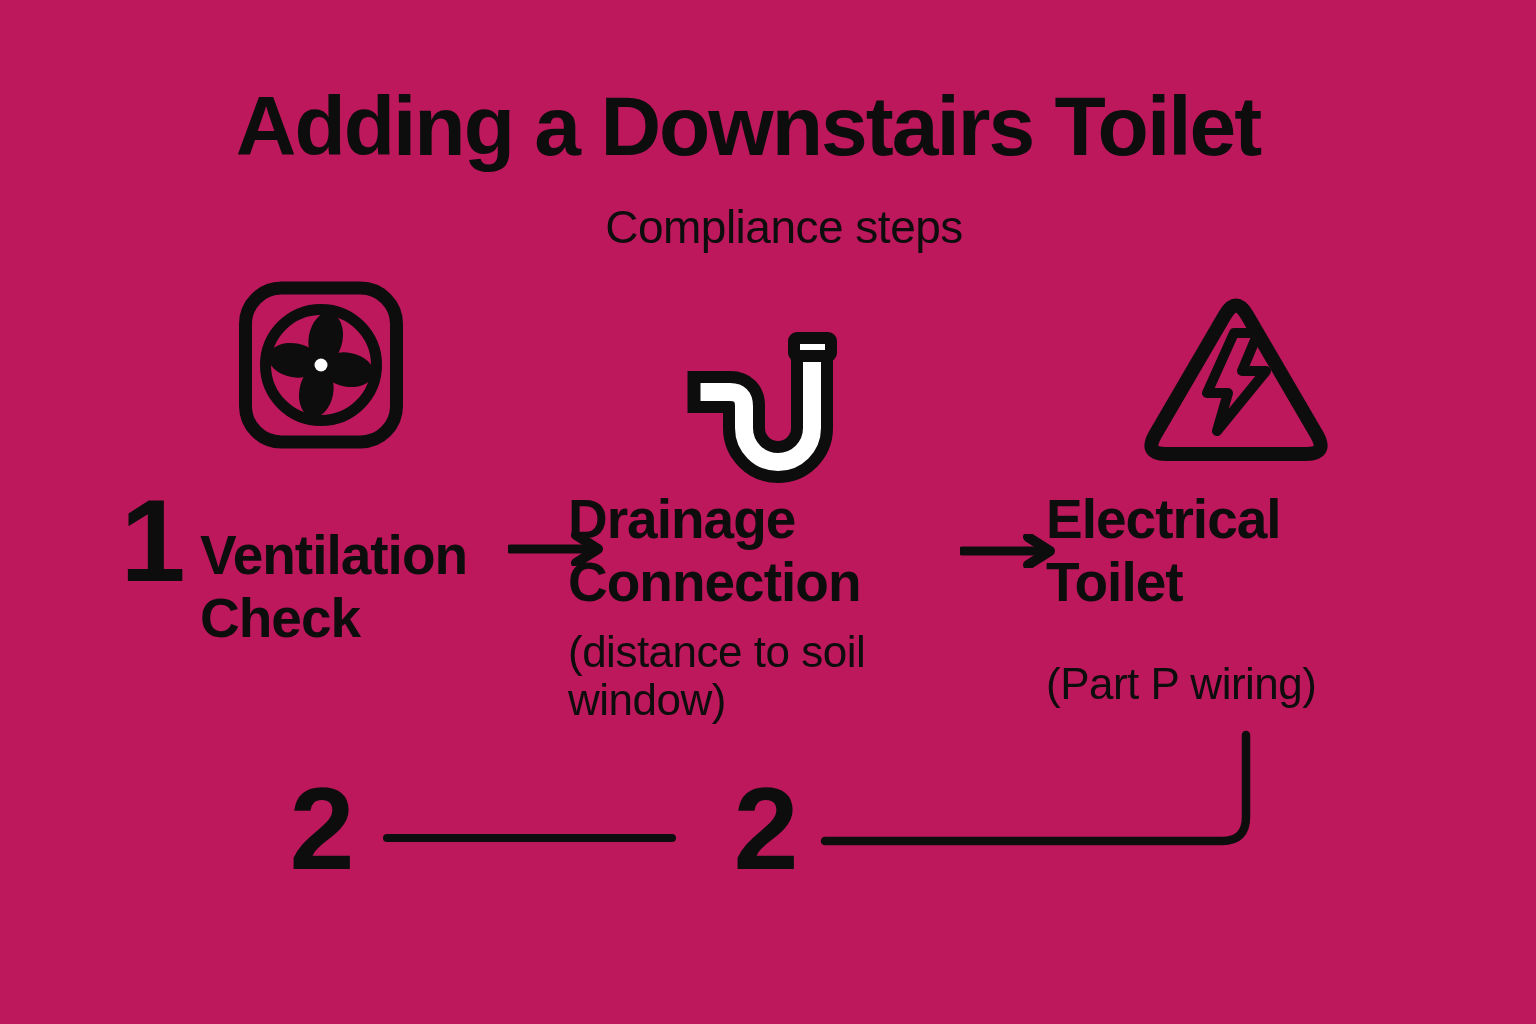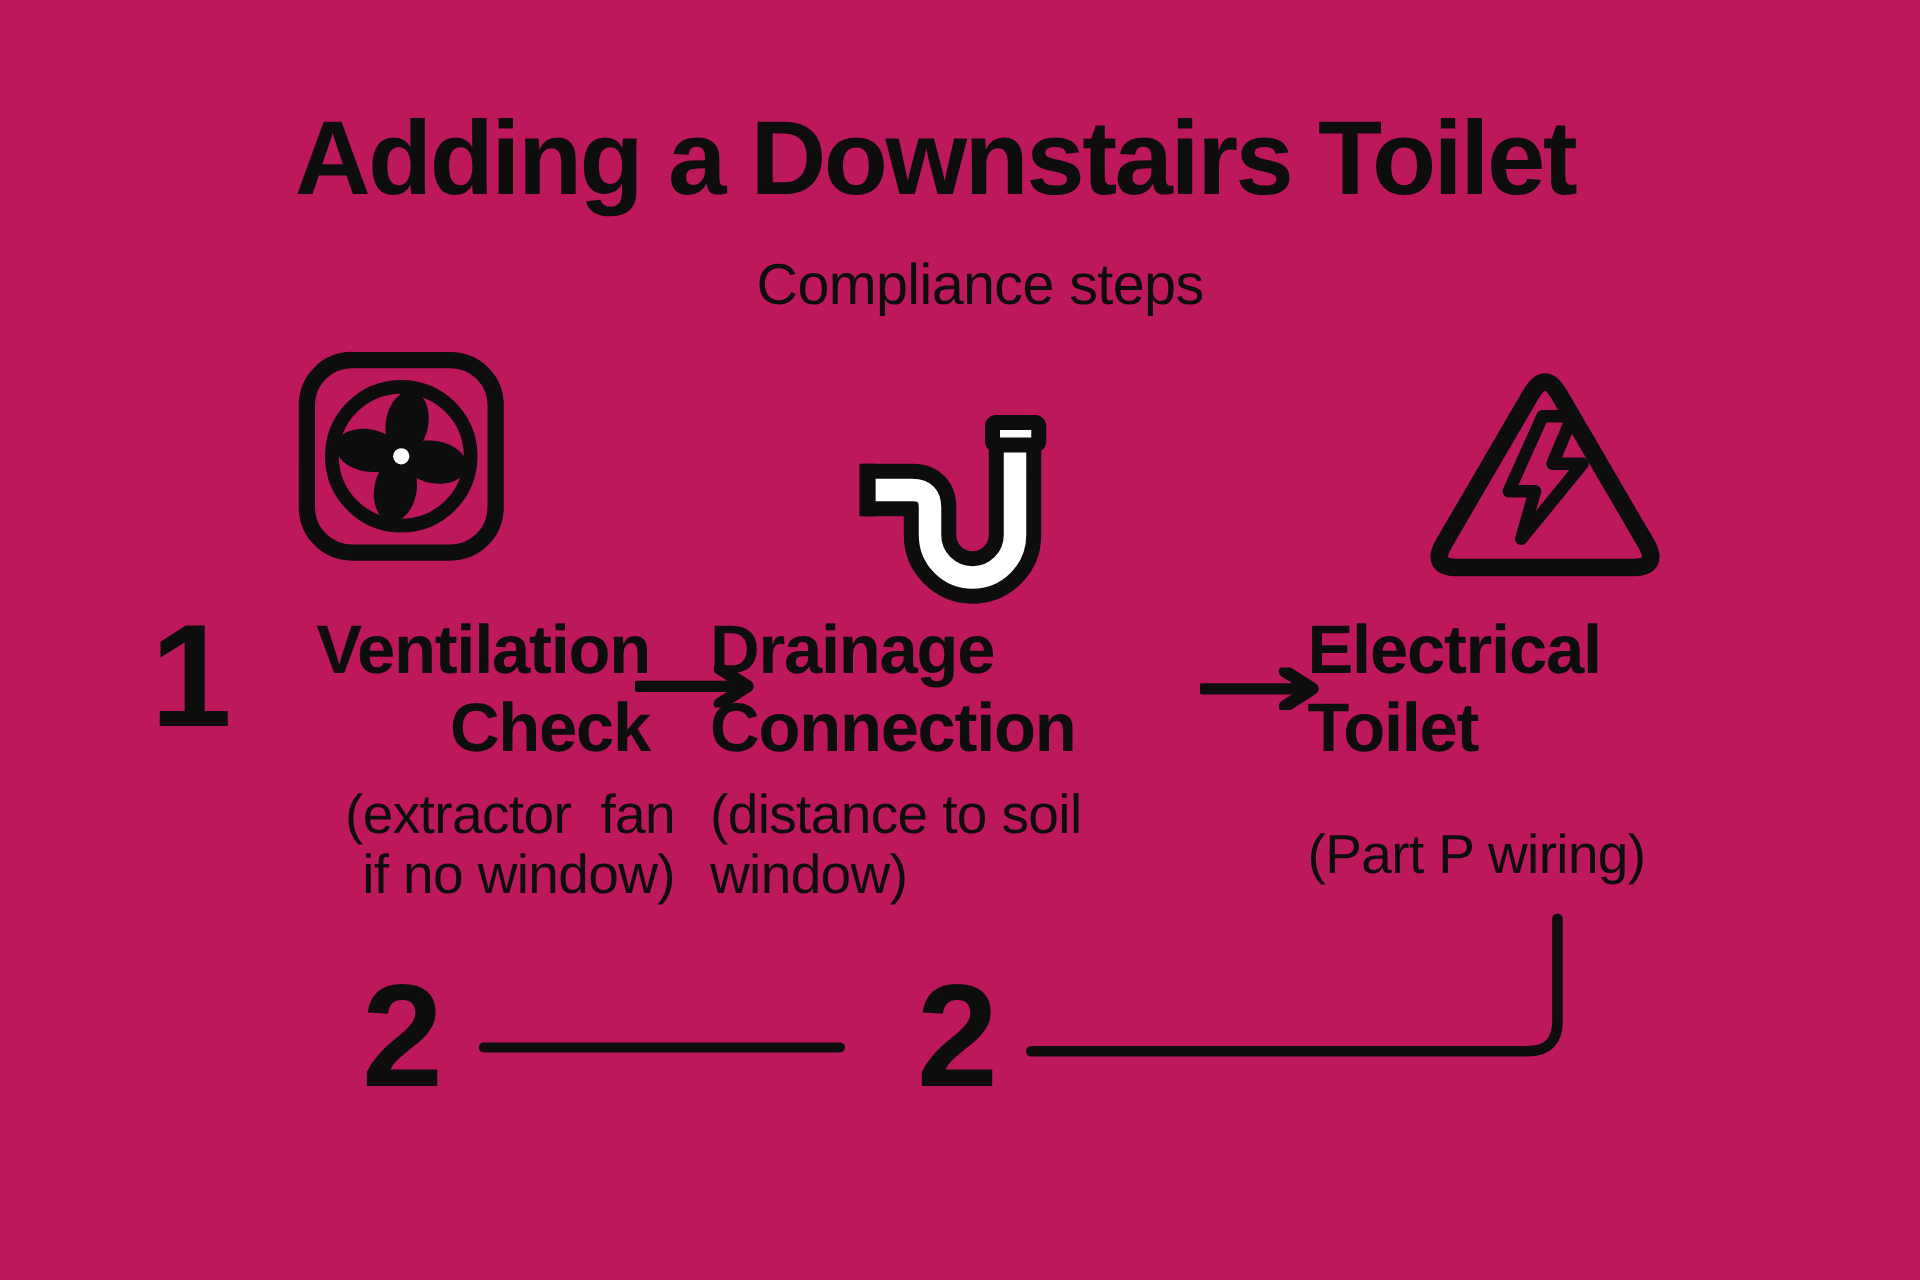--- a/index.html
+++ b/index.html
@@ -39,21 +39,21 @@
     line-height: 63px;
     white-space: pre-line;
   }
   .step-sub {
     font-size: 44px;
     font-weight: 400;
     letter-spacing: -0.5px;
     line-height: 48px;
     white-space: pre-wrap;
   }
-  .t-left  { text-align: right; }
+  .t-left  { text-align: left; margin-top: 36px; }
   .t-center{ text-align: left; }
 
   .big-num {
     font-size: 117px;
     font-weight: 700;
     line-height: 1;
     text-align: center;
   }
 
   svg { display: block; }
@@ -86,22 +86,20 @@
       <circle cx="83" cy="85" r="14"></circle>
     </g>
     <circle cx="83" cy="85" r="6.5" fill="#ffffff"></circle>
   </svg>
 
   <div class="abs big-num" style="left:118px; top:482px; width:70px;">1</div>
 
   <div class="abs step-label t-left" style="left:200px; top:488px; width:320px;">Ventilation
 Check</div>
 
-  <div class="abs step-sub t-left" style="left:200px; top:628px; width:340px;">(extractor  fan
-if no window)</div>
 
   <svg class="abs" style="left:508px; top:532px;" width="104" height="34" viewBox="0 0 104 34">
     <path d="M 2 17 H 84" class="stroke-ink" stroke-width="9" stroke-linecap="round"></path>
     <path d="M 68 3 L 90 17 L 68 31" class="stroke-ink" stroke-width="10" stroke-linecap="round" stroke-linejoin="round"></path>
   </svg>
 
   <svg class="abs" style="left:686px; top:326px;" width="160" height="160" viewBox="0 0 160 160">
     <path d="M 4 66 H 44 Q 58 66 58 80 V 102 A 34 34 0 0 0 126 102 V 16" class="stroke-ink" stroke-width="42"></path>
     <path d="M 4 66 H 44 Q 58 66 58 80 V 102 A 34 34 0 0 0 126 102 V 16" stroke="#ffffff" fill="none" stroke-width="18"></path>
     <line x1="8" y1="45" x2="8" y2="87" class="stroke-ink" stroke-width="13"></line>

